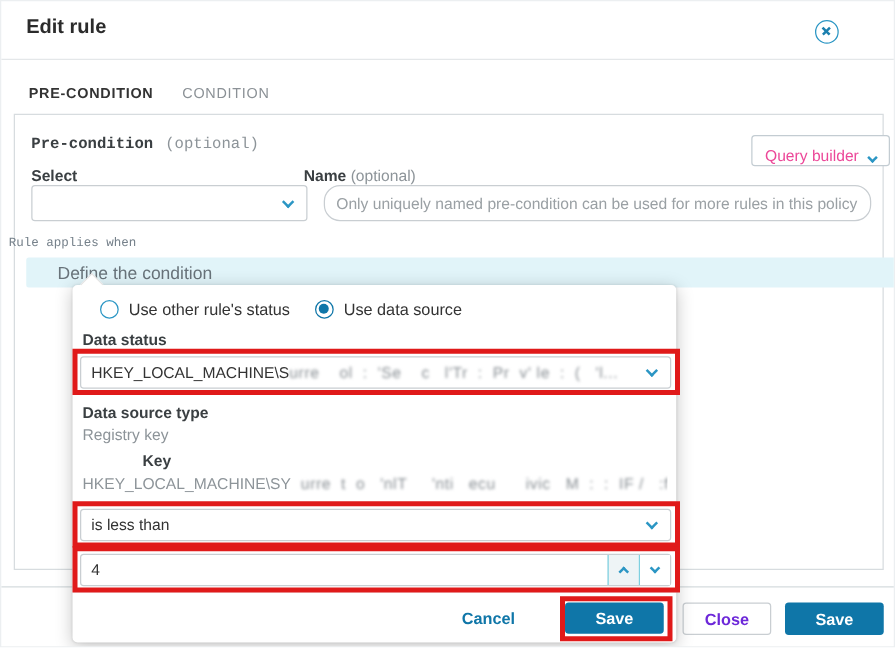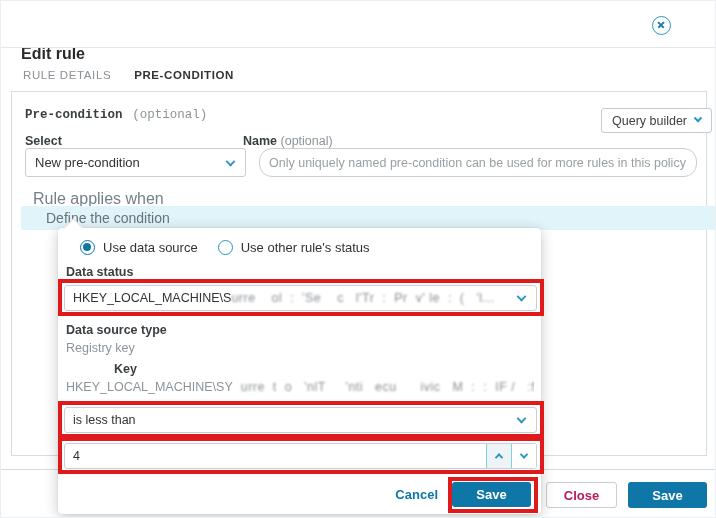--- a/index.html
+++ b/index.html
@@ -1,51 +1,51 @@
 <!DOCTYPE html>
 <html><head>
 <meta charset="utf-8">
 <style>
   * { margin:0; padding:0; box-sizing:border-box; }
   html,body { background:#fff; }
   body { font-family:"Liberation Sans", sans-serif; color:#333; }
   .frame { position:relative; width:716px; height:518px; background:#fff; overflow:hidden; border:1px solid #eceff1; }
 
   
-  .title { position:absolute; left:20px; top:12px; font-size:16px; font-weight:700; color:#2b2b2b;margin-top:32px; }
+  .title { position:absolute; left:20px; top:12px; font-size:16px; font-weight:700; color:#2b2b2b; }
   .close-btn { position:absolute; left:651px; top:15px; width:19px; height:19px; border:1.5px solid #2b96c4; border-radius:50%; cursor:pointer; }
   .close-btn::before, .close-btn::after { content:""; position:absolute; left:4px; top:7.2px; width:8px; height:1.6px; background:#1b7fae; }
   .close-btn::before { transform:rotate(45deg); }
   .close-btn::after  { transform:rotate(-45deg); }
   .hdr-divider { position:absolute; left:0; top:46px; width:716px; height:1px; background:#e4e7e9; }
 
   
   .tabs { position:absolute; left:13px; top:59px; display:flex; gap:5px; }
   .tab { font-size:11.5px; letter-spacing:.6px; color:#8b9196; padding:9px 9px 11px; cursor:pointer; border-bottom:3px solid transparent; }
   .tab.active { color:#333; font-weight:700; border-bottom-color:#00a3b4; }
 
   
   .content-box { position:absolute; left:10px; top:90px; width:696px; height:365px; border:1px solid #d7dcdf; background:#fff; }
 
   .lbl { font-size:12.5px; font-weight:700; color:#3a3f42; }
   .opt { font-size:12.5px; font-weight:400; color:#8d9499; }
   .field-label { position:absolute; font-size:12.5px; font-weight:700; color:#3a3f42; }
 
   .section-label { position:absolute; left:24px; top:104px;font-family:Liberation Mono, monospace; }
 
-  .query-builder { position:absolute; left:600px; top:107px; height:25px; padding:0 10px; display:flex; align-items:center; gap:8px; background:#fff; border:1px solid #c3ccd2; border-radius:3px; color:#404040; font-size:12.5px; cursor:pointer; }
+  .query-builder { position:absolute; left:600px; top:107px; height:25px; padding:0 10px; display:flex; align-items:flex-end; gap:8px; background:#fff; border:1px solid #c3ccd2; border-radius:3px; color:#ec4899; font-size:12.5px; cursor:pointer; }
 
   .select-box, .text-input { position:absolute; height:29px; border:1px solid #c9ced2; border-radius:3px; background:#fff; font-size:13px; color:#333; display:flex; align-items:center; padding:0 26px 0 9px; cursor:pointer; }
   input.native { position:absolute; height:29px; border:1px solid #c9ced2; border-radius:13px; font-size:12.5px; color:#333; padding:0 9px; font-family:"Liberation Sans",sans-serif; outline:none; }
   input.native::placeholder { color:#9aa0a4; }
 
   .chev { position:absolute; right:11px; top:50%; width:7px; height:7px; border-right:2px solid #2b96c4; border-bottom:2px solid #2b96c4; transform:translateY(-70%) rotate(45deg); }
   .chev-inline { display:inline-block; width:6px; height:6px; border-right:2px solid #2b96c4; border-bottom:2px solid #2b96c4; transform:rotate(45deg) translate(-2px,-2px); }
 
-  .rule-applies { position:absolute; left:32px; top:189px; font-size:16px; color:#75808a; }
+  .rule-applies { position:absolute; left:6px; top:189px; font-size:10px; color:#75808a;font-family:Liberation Mono, monospace; }
   .cond-row { position:absolute; left:20px; top:205px; width:704px; height:24px; background:#e1f4f9; border-radius:2px; font-size:14px; color:#68737a; line-height:24px; padding-left:25px; cursor:pointer; }
 
   
   .popup { position:absolute; left:57px; top:227px; width:483px; height:286px; background:#fff; border-radius:4px; box-shadow:0 3px 14px rgba(0,0,0,.22), 0 0 2px rgba(0,0,0,.1); z-index:5; }
   .popup-caret { position:absolute; left:9px; top:-7px; width:13px; height:13px; background:#fff; border-left:1px solid #e3e3e3; border-top:1px solid #e3e3e3; transform:rotate(45deg); }
 
   .radio-row { position:absolute; left:22px; top:12px; display:flex; align-items:center; gap:20px; }
   .radio-opt { display:flex; align-items:center; gap:8px; font-size:13px; color:#333; cursor:pointer; }
   .radio { width:15px; height:15px; border-radius:50%; border:1.5px solid #0f76a8; position:relative; background:#fff; }
   .radio.sel::after { content:""; position:absolute; left:2px; top:2px; width:8px; height:8px; border-radius:50%; background:#0f76a8; }
@@ -58,85 +58,84 @@
   .redacted { filter:blur(1.1px); color:#8a9095; white-space:pre; letter-spacing:.5px; }
   .val-prefix { white-space:pre; }
 
   .num-input { position:absolute; left:6px; width:473px; height:26px; border:1px solid #c9ced2; border-radius:3px; background:#fff; font-size:12.5px; color:#333; display:flex; align-items:center; padding-left:8px; }
   .stepper { position:absolute; right:0; top:0; height:100%; display:flex; }
   .step-btn { width:25px; height:100%; display:flex; align-items:center; justify-content:center; border-left:1px solid #7fd0e0; cursor:pointer; background:#fff; }
   .step-btn.up { background:#eef4f6; }
   .chev-up-s { width:6px; height:6px; border-right:2px solid #2b96c4; border-bottom:2px solid #2b96c4; transform:rotate(-135deg) translate(-1px,-1px); }
   .chev-dn-s { width:6px; height:6px; border-right:2px solid #2b96c4; border-bottom:2px solid #2b96c4; transform:rotate(45deg) translate(-1px,-1px); }
 
-  .popup-footer { position:absolute; left:0; right:0; bottom:0; height:41px; border-top:1px solid #e5e8ea; display:flex; align-items:center; justify-content:flex-end; gap:14px; padding-right:10px; }
+  .popup-footer { position:absolute; left:0; right:0; bottom:0; height:41px; border-top:1px solid #e5e8ea; display:flex; align-items:center; justify-content:flex-end; gap:40px; padding-right:10px; }
   .link-btn { color:#0f76a8; font-size:13px; font-weight:700; cursor:pointer; }
   .btn-primary { background:#0f76a8; color:#fff; font-size:13px; font-weight:700; border:none; border-radius:3px; width:79px; height:25px; display:flex; align-items:center; justify-content:center; cursor:pointer; }
-  .btn-secondary { position:absolute; background:#fff; color:#be185d; font-size:13px; font-weight:700; border:1px solid #c9ced2; border-radius:3px; display:flex; align-items:center; justify-content:center; cursor:pointer; }
+  .btn-secondary { position:absolute; background:#fff; color:#6d28d9; font-size:13px; font-weight:700; border:1px solid #c9ced2; border-radius:3px; display:flex; align-items:center; justify-content:center; cursor:pointer; }
 
   
   .ftr-divider { position:absolute; left:0; top:468px; width:716px; height:1px; background:#d5dbde; z-index:1; }
   .footer-close { left:545px; top:481px; width:71px; height:26px; }
   .footer-save { position:absolute; left:627px; top:481px; width:79px; height:26px; background:#0f76a8; color:#fff; font-size:13px; font-weight:700; border-radius:3px; display:flex; align-items:center; justify-content:center; cursor:pointer; z-index:1; }
 
   
   .redbox { position:absolute; border:4px solid #e01a1a; pointer-events:none; z-index:6; }
 </style>
 </head>
 <body>
 
 <div class="frame">
 
   <div class="title">Edit rule</div>
   <div class="close-btn"></div>
   <div class="hdr-divider"></div>
 
   <div class="tabs">
-    <div class="tab">RULE DETAILS</div>
     <div class="tab active">PRE-CONDITION</div>
+    <div class="tab">CONDITION</div>
   </div>
 
   <div class="content-box"></div>
 
   <div class="section-label">
     <span class="lbl">Pre-condition</span>
     <span class="opt">(optional)</span>
   </div>
 
   <div class="query-builder">
     <span>Query builder</span>
     <span class="chev-inline"></span>
   </div>
 
   <div class="field-label" style="left:24px; top:133px;">Select</div>
   <div class="select-box" style="left:24px; top:147px; width:221px;">
-    <span>New pre-condition</span>
     <span class="chev"></span>
   </div>
 
   <div class="field-label" style="left:242px; top:133px;">
     <span>Name</span>
     <span class="opt">(optional)</span>
   </div>
   <input class="native" style="left: 258px; top: 147px; width: 438px;" placeholder="Only uniquely named pre-condition can be used for more rules in this policy">
 
   <div class="rule-applies">Rule applies when</div>
   <div class="cond-row">Define the condition</div>
 
   <div class="popup">
     <div class="popup-caret"></div>
 
     <div class="radio-row">
       <div class="radio-opt">
+        <span class="radio unsel"></span>
+        <span>Use other rule's status</span>
+      </div>
+      <div class="radio-opt">
         <span class="radio sel"></span>
         <span>Use data source</span>
-      </div>
-      <div class="radio-opt">
-        <span class="radio unsel"></span>
-        <span>Use other rule's status</span>
       </div>
     </div>
 
     <div class="p-label" style="top:37px;">Data status</div>
     <div class="p-select" style="top:57px;">
       <span class="val-prefix">HKEY_LOCAL_MACHINE\S</span>
       <span class="redacted">urre    ol  :  'Se    c   l'Tr  :  Pr  v' le  :  (   'l...</span>
       <span class="chev"></span>
     </div>
 

